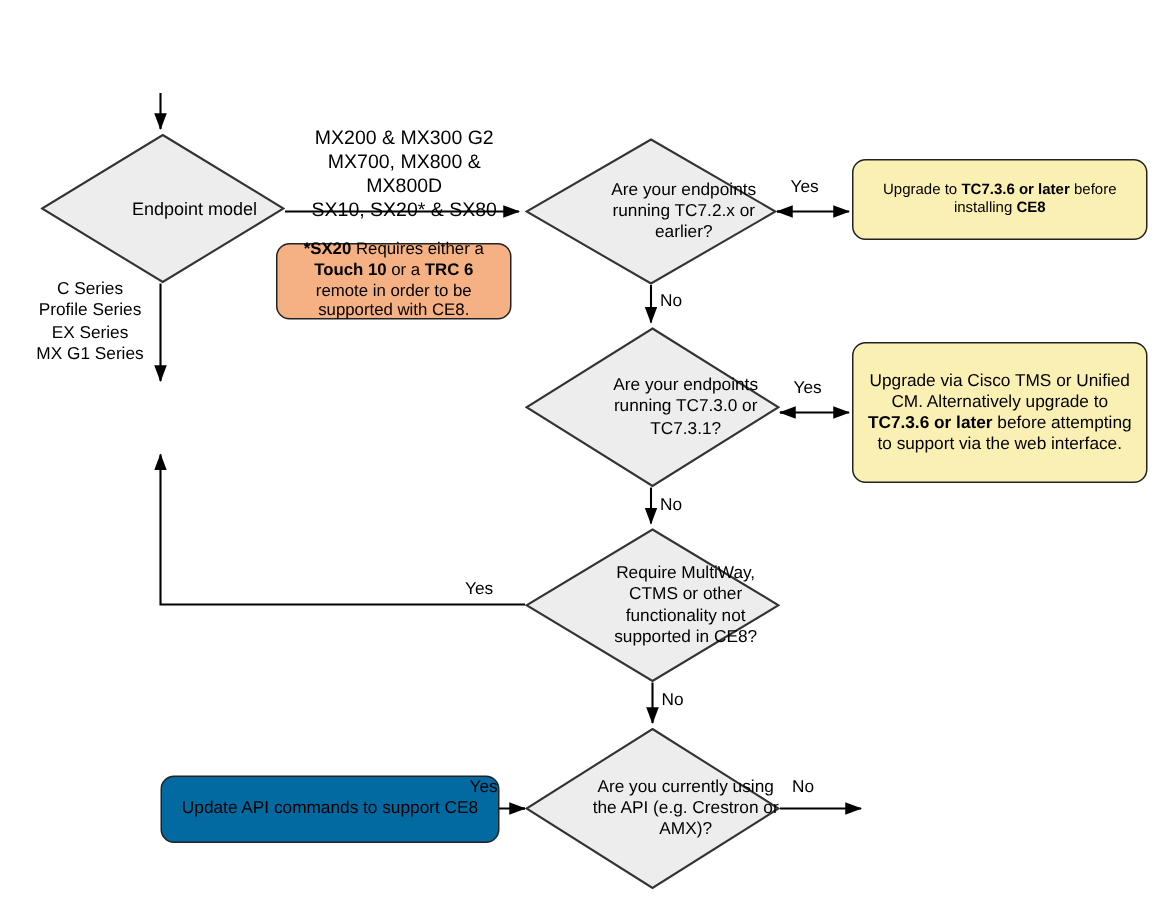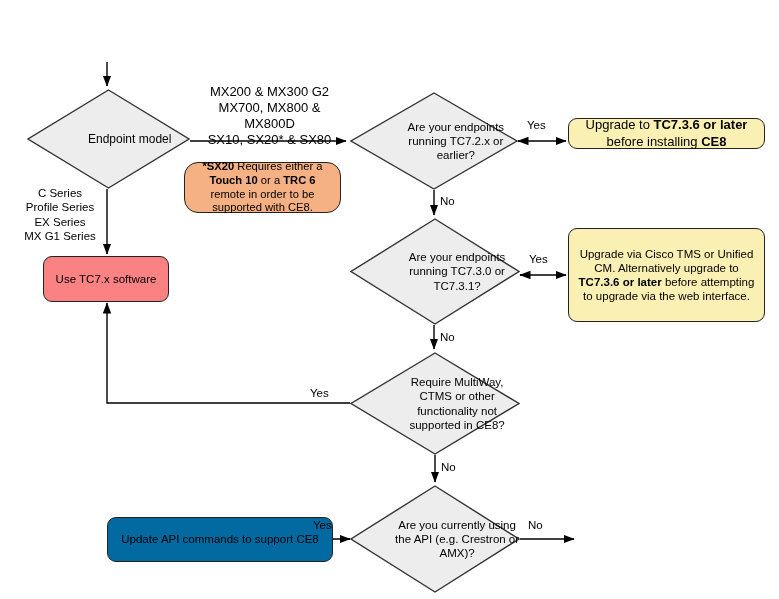--- a/index.html
+++ b/index.html
@@ -130,58 +130,55 @@
 
   <div class="edge-label multiline" style="left: 192px; top: 84px; width: 155px; font-size: 13px; white-space: pre-line;">MX200 &amp; MX300 G2
 MX700, MX800 &amp; MX800D
 SX10, SX20* &amp; SX80</div>
 
   <div class="edge-label multiline" style="left: 15px; top: 186px; width: 90px; font-size: 11.5px; white-space: pre-line;">C Series
 Profile Series
 EX Series
 MX G1 Series</div>
 
-  <div class="node rounded" style="left:184px; top:162px; width:157px; height:51px; background:#f5b183; font-size:11.2px;border-radius:14px;">
+  <div class="node rounded" style="left:184px; top:162px; width:157px; height:51px; background:#f5b183; font-size:11.2px;">
     <span class="txt" id="note-sx20"><b>*SX20</b> Requires either a<br><b>Touch 10</b> or a <b>TRC 6</b><br>remote in order to be<br>supported with CE8.</span>
   </div>
 
-  <div class="node rounded" style="left:43px; top:256px; width:126px; height:46px; background:#fb8282; font-size:11.5px;">
-    <span class="txt">Use TC7.x software</span>
-  </div>
 
   <div class="diamond-wrap" style="left:350px; top:92px; width:168px; height:98px; font-size:11.5px;">
     <svg width="168" height="98">
       <polygon points="84,1 167,49 84,97 1,49" fill="#ededed" stroke="#333333" stroke-width="1.4"></polygon>
     </svg>
     <div class="diamond-label">
       <span class="txt">Are your endpoints running TC7.2.x or earlier?</span>
     </div>
   </div>
 
   <div class="edge-label" style="left:527px; top:118px; font-size:11.5px;">Yes</div>
   <div class="edge-label" style="left:440px; top:194px; font-size:11.5px;">No</div>
 
-  <div class="node rounded" style="left:568px; top:118px; width:197px; height:31px; background:#fbf0b4; font-size:13px;">
+  <div class="node rounded" style="left:568px; top:106px; width:197px; height:54px; background:#fbf0b4; font-size:10px;">
     <span class="txt" id="yellow1"><span>Upgrade to </span><b>TC7.3.6 or later</b><span> before installing </span><b>CE8</b></span>
   </div>
 
   <div class="diamond-wrap" style="left:350px; top:218px; width:170px; height:107px; font-size:11.5px;">
     <svg width="170" height="107">
       <polygon points="85,1 169,53.5 85,106 1,53.5" fill="#ededed" stroke="#333333" stroke-width="1.4"></polygon>
     </svg>
     <div class="diamond-label">
       <span class="txt">Are your endpoints running TC7.3.0 or TC7.3.1?</span>
     </div>
   </div>
 
   <div class="edge-label" style="left:529px; top:252px; font-size:11.5px;">Yes</div>
   <div class="edge-label" style="left:440px; top:330px; font-size:11.5px;">No</div>
 
   <div class="node rounded" style="left:568px; top:228px; width:197px; height:94px; background:#fbf0b4; font-size:11.5px;">
-    <span class="txt" id="yellow2"><span>Upgrade via Cisco TMS or Unified CM. Alternatively upgrade to </span><b>TC7.3.6 or later</b><span> before attempting to upgrade via the web interface.</span></span>
+    <span class="txt" id="yellow2"><span>Upgrade via Cisco TMS or Unified CM. Alternatively upgrade to </span><b>TC7.3.6 or later</b><span> before attempting to support via the web interface.</span></span>
   </div>
 
   <div class="diamond-wrap" style="left:350px; top:352px; width:170px; height:103px; font-size:11.5px;">
     <svg width="170" height="103">
       <polygon points="85,1 169,51.5 85,102 1,51.5" fill="#ededed" stroke="#333333" stroke-width="1.4"></polygon>
     </svg>
     <div class="diamond-label">
       <span class="txt">Require MultiWay, CTMS or other functionality not supported in CE8?</span>
     </div>
   </div>

